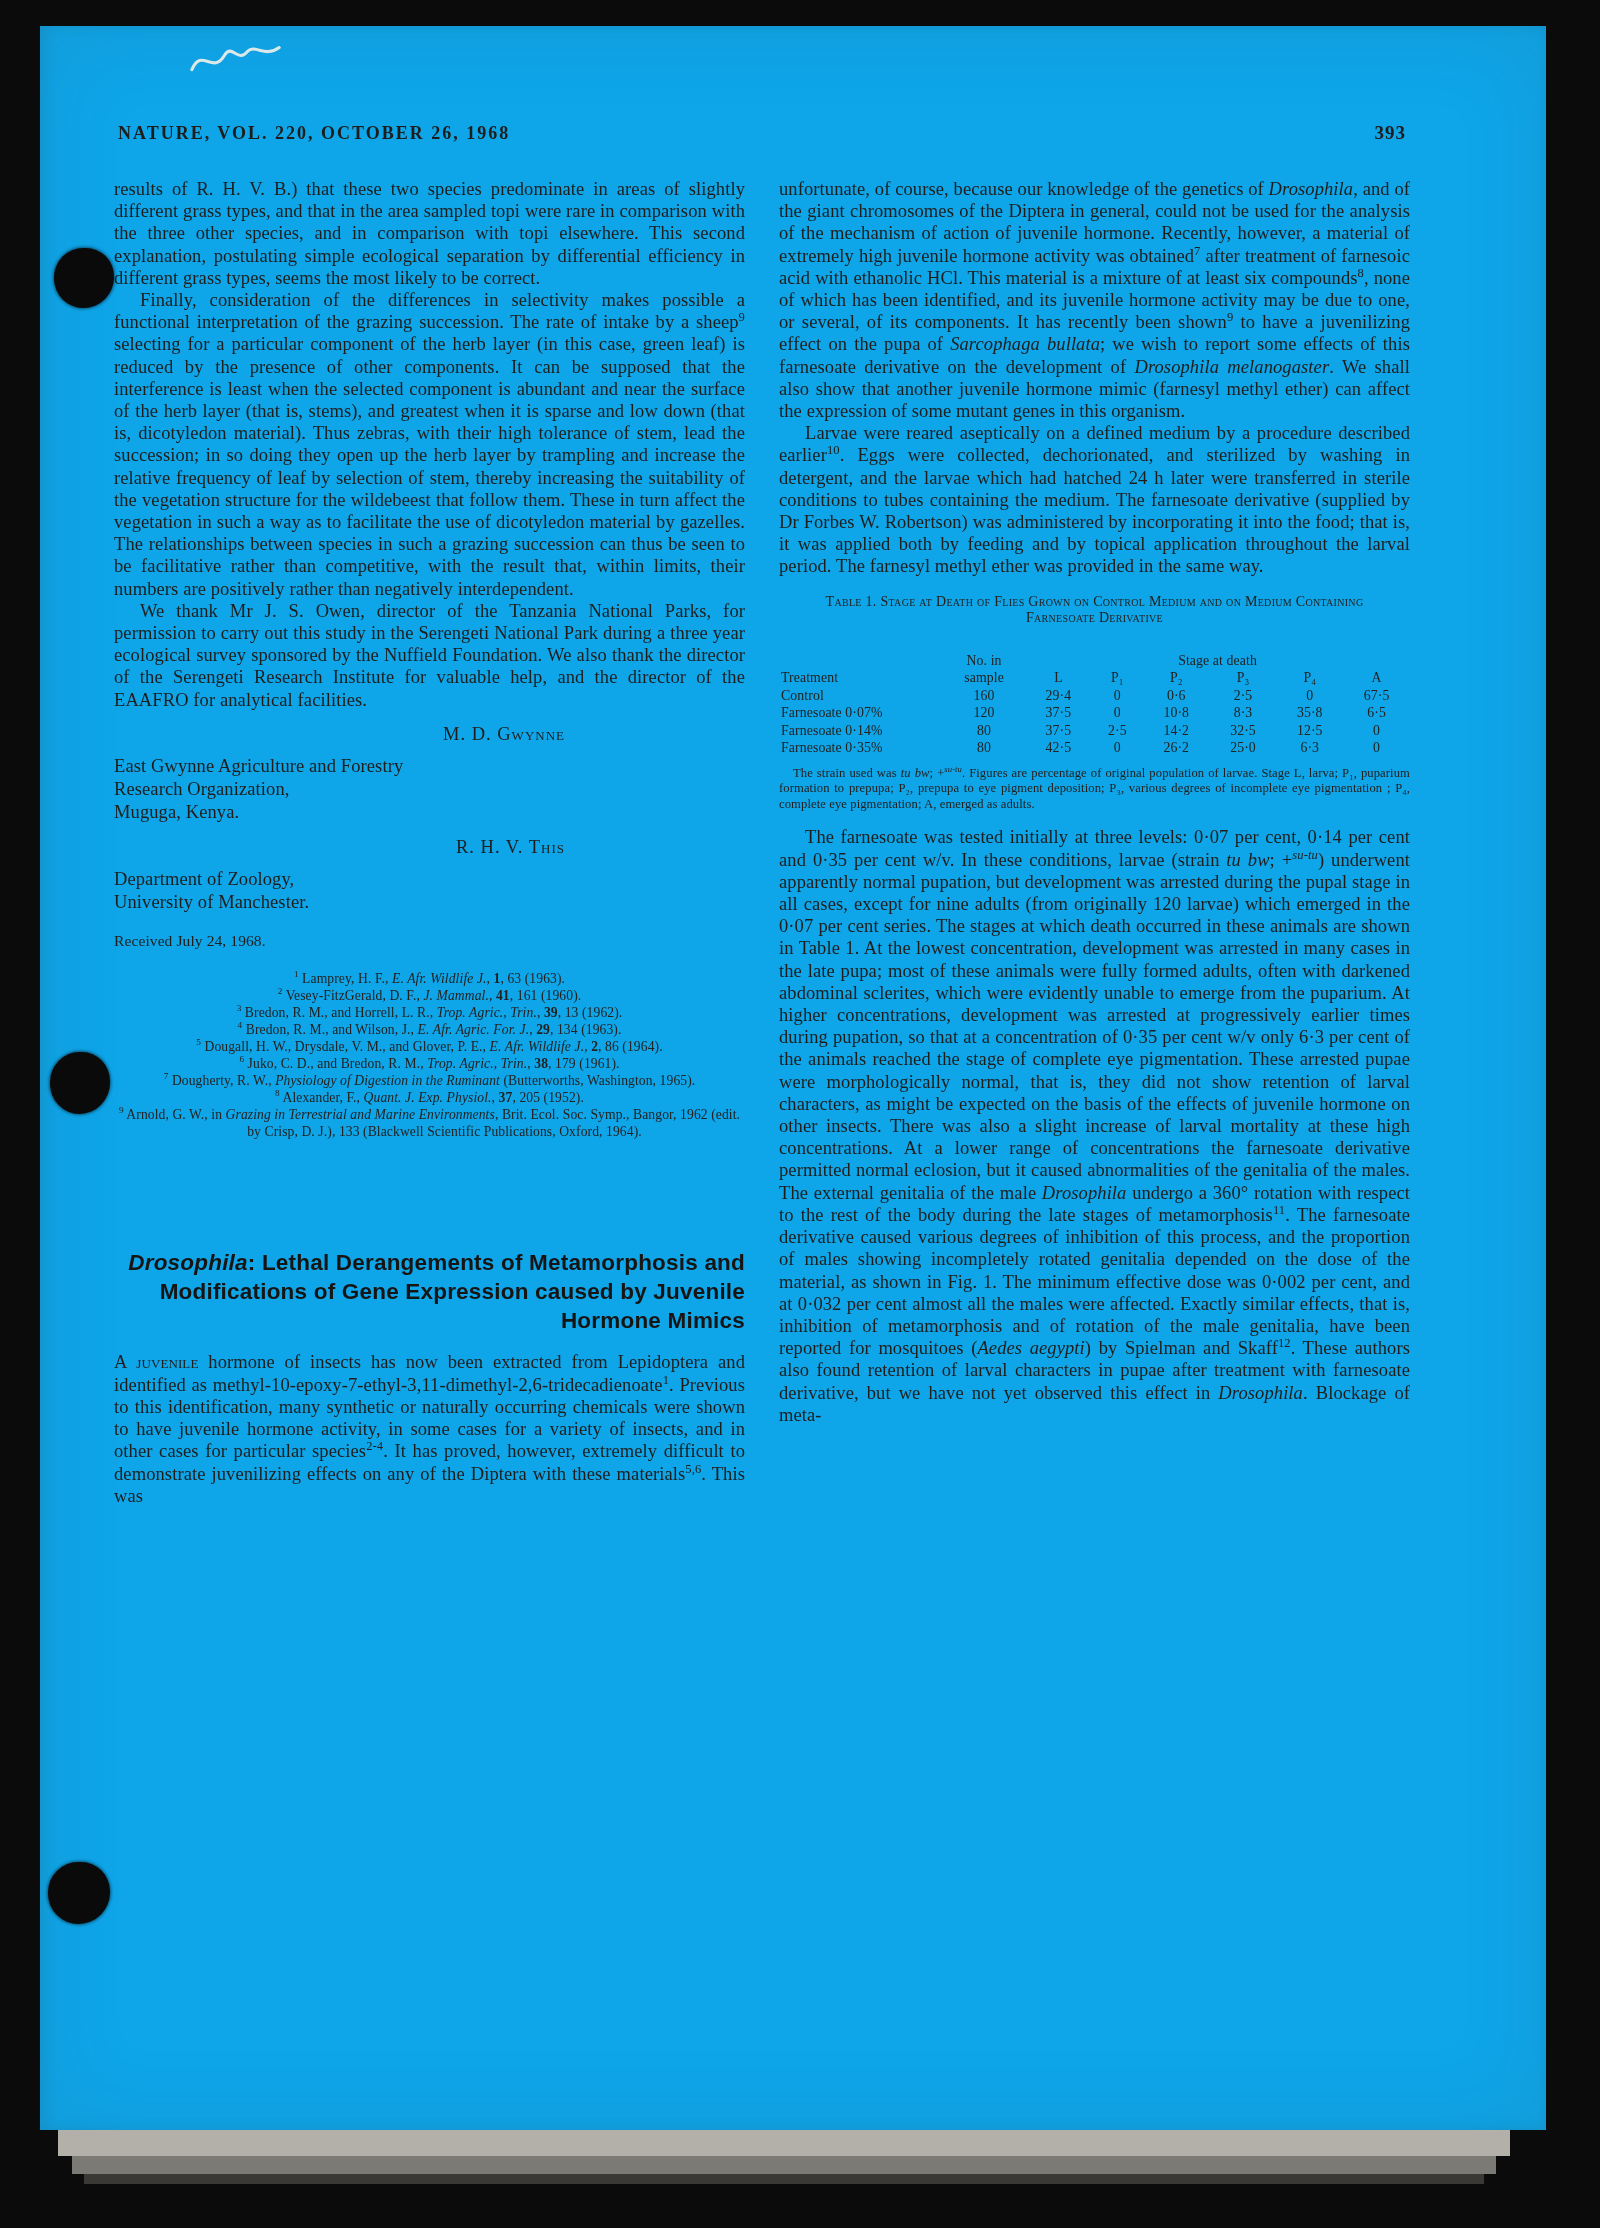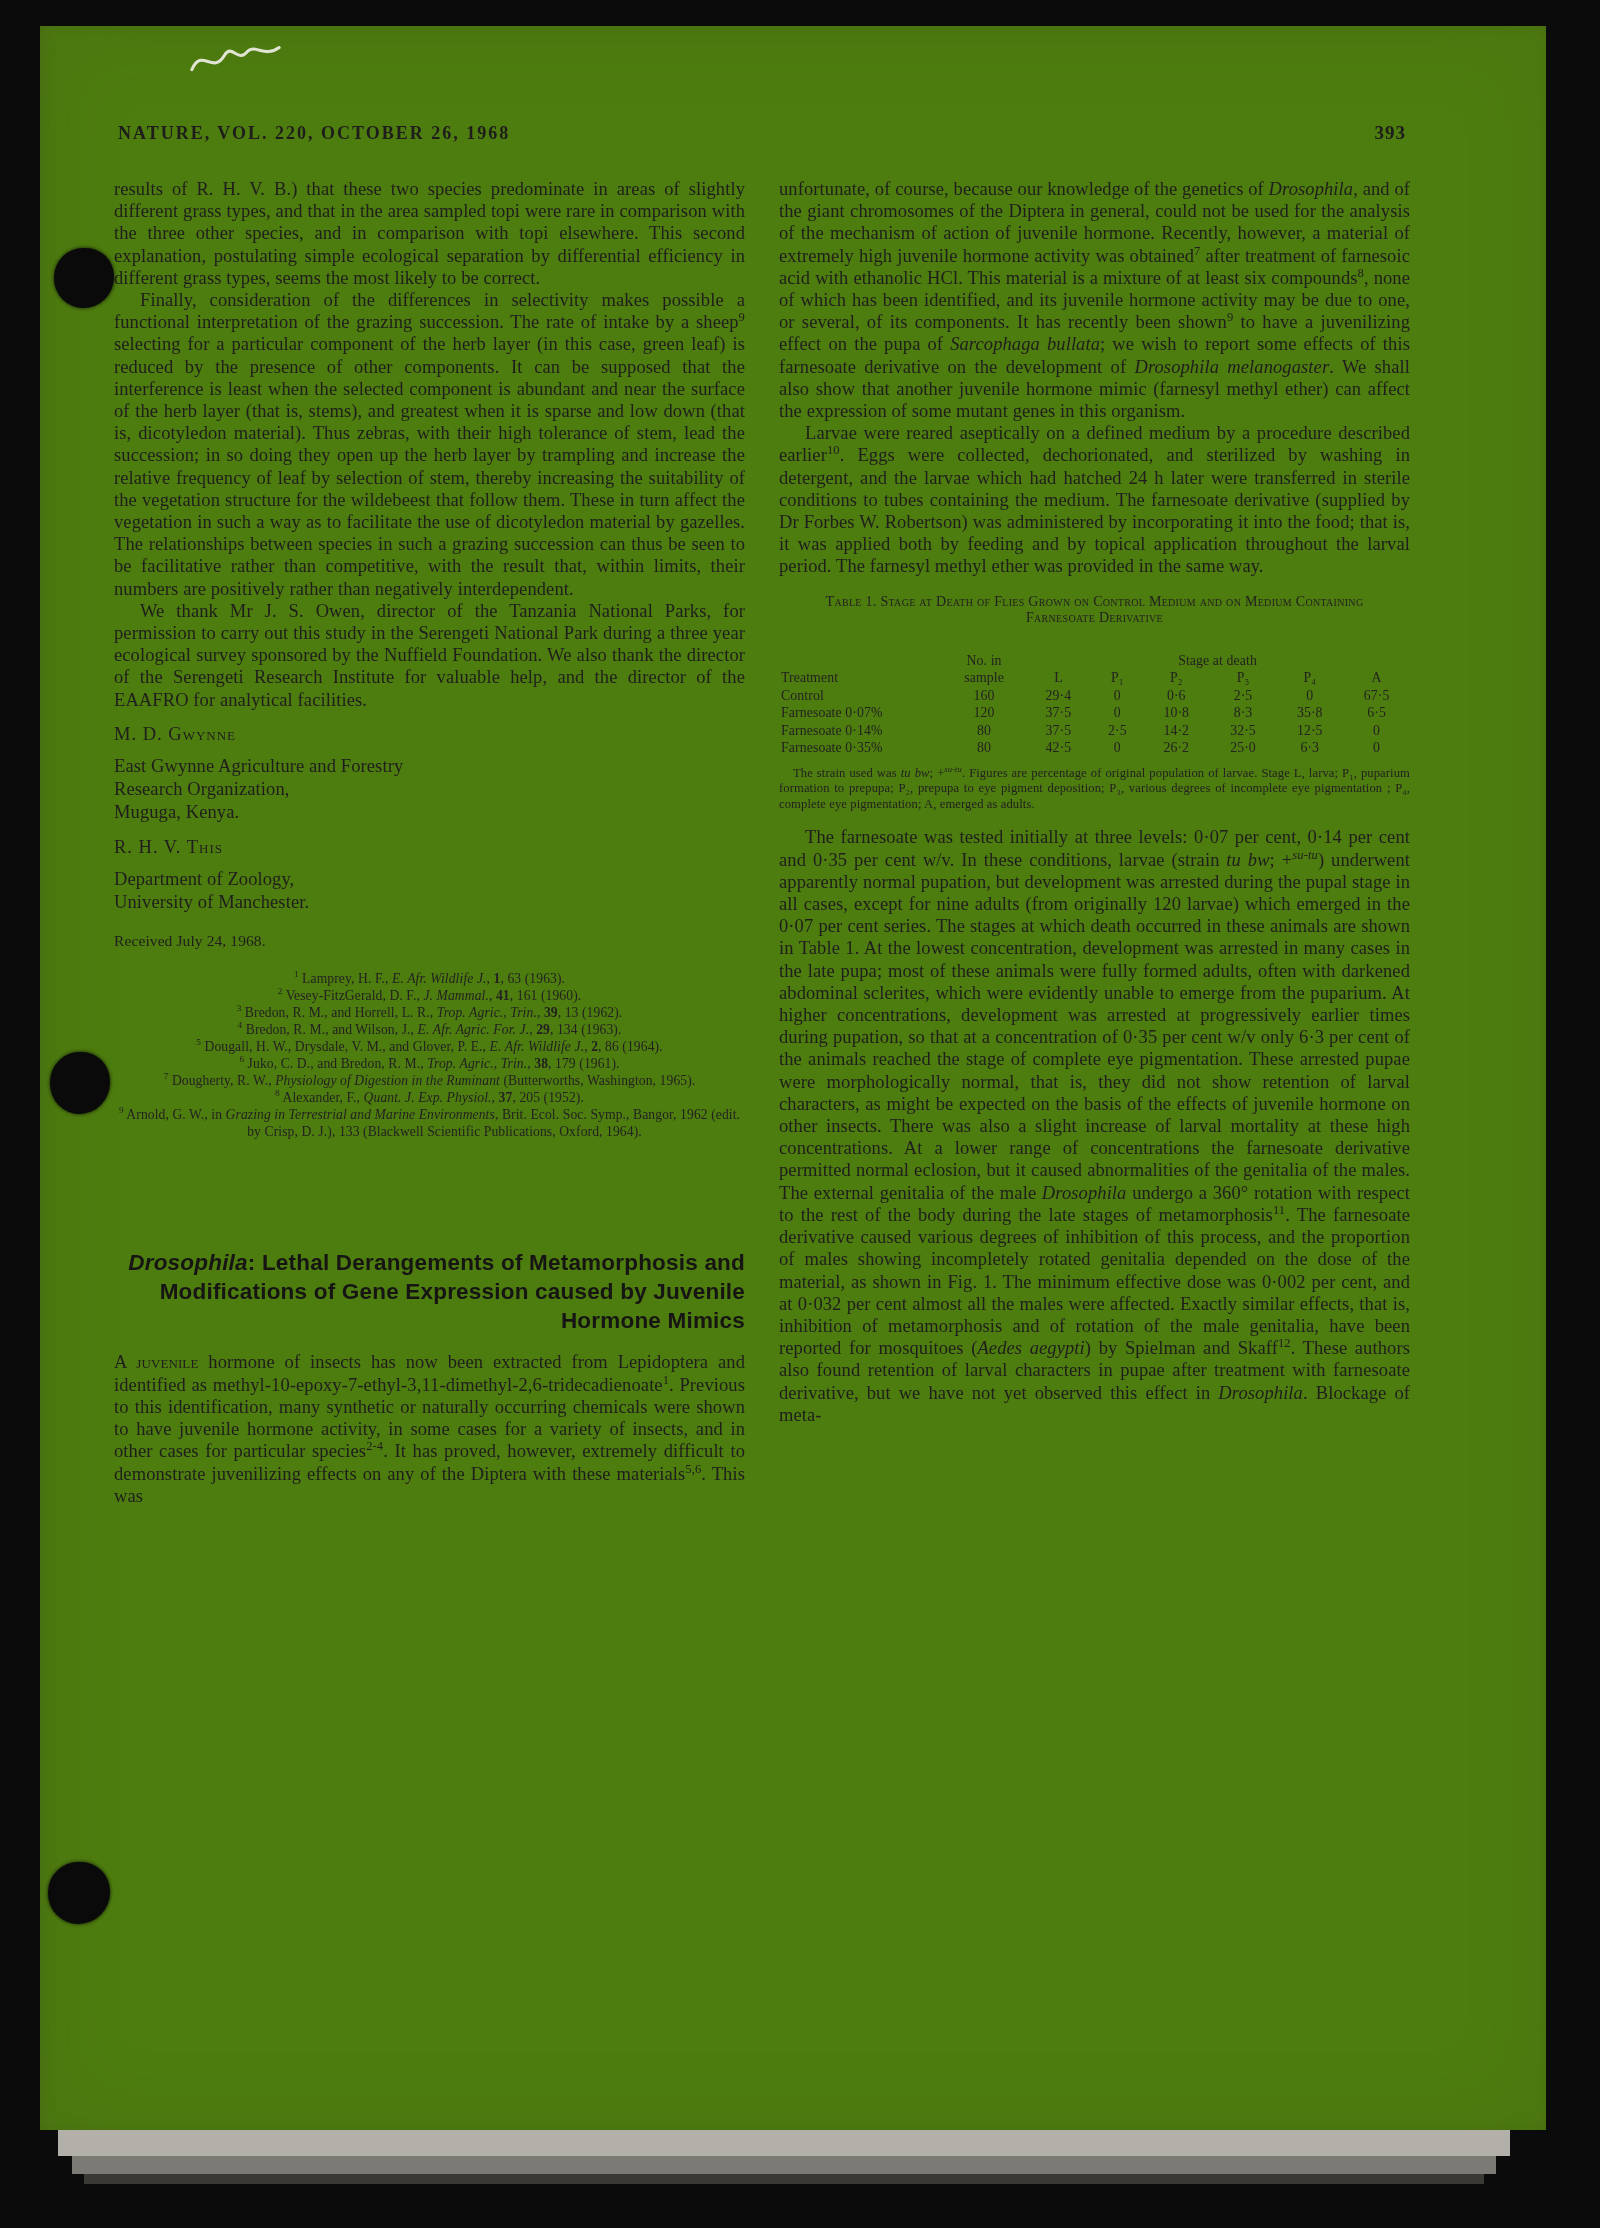--- a/index.html
+++ b/index.html
@@ -6,40 +6,40 @@
   html,body { width:1600px; height:2228px; }
   body {
     position:relative;
     background:#0b0b0b;
     overflow:hidden;
     font-family:"Liberation Serif","DejaVu Serif",serif;
   }
   .page {
     position:absolute; left:40px; top:26px;
     width:1506px; height:2104px;
-    background:#4d7c0f;
+    background:#0ea5e9;
     box-shadow: inset 0 0 90px rgba(80,70,50,0.10), inset 4px 0 14px rgba(40,35,25,0.10);
   }
   .content { position:absolute; left:74px; top:96px; width:1296px; }
 
   .running-head { display:flex; justify-content:space-between; align-items:baseline; padding:0 4px; }
   .journal { font-size:18px; letter-spacing:2px; color:#1e1d1b; font-weight:bold; }
   .pagenum { font-size:19px; letter-spacing:1px; color:#1e1d1b; font-weight:bold; }
 
   .columns { display:flex; gap:34px; margin-top:34px; }
   .col { width:631px; color:#1f1e1c; font-size:18.5px; line-height:22.2px; text-align:justify; letter-spacing:0.1px; }
 
   .body-par { margin:0; }
   .body-par.indent { text-indent:26px; }
   .body-par sup, .refs sup, .table-footnote sup { font-size:68%; line-height:0; }
 
   .sc { font-variant:small-caps; }
 
   .sig {
-    padding-right:180px;
+    text-align:right; padding-right:180px;
     font-variant:small-caps; letter-spacing:1px;
     margin:12px 0 10px; font-size:18.5px; color:#1f1e1c;
   }
   .affil { font-size:18.5px; line-height:23px; text-align:left; }
   .received { margin-top:16px; font-size:15.5px; }
 
   .refs { margin-top:18px; font-size:13.6px; line-height:17px; color:#232220; }
   .ref { padding-left:30px; text-indent:-30px; text-align:center; margin:0; }
 
   .article-title {

